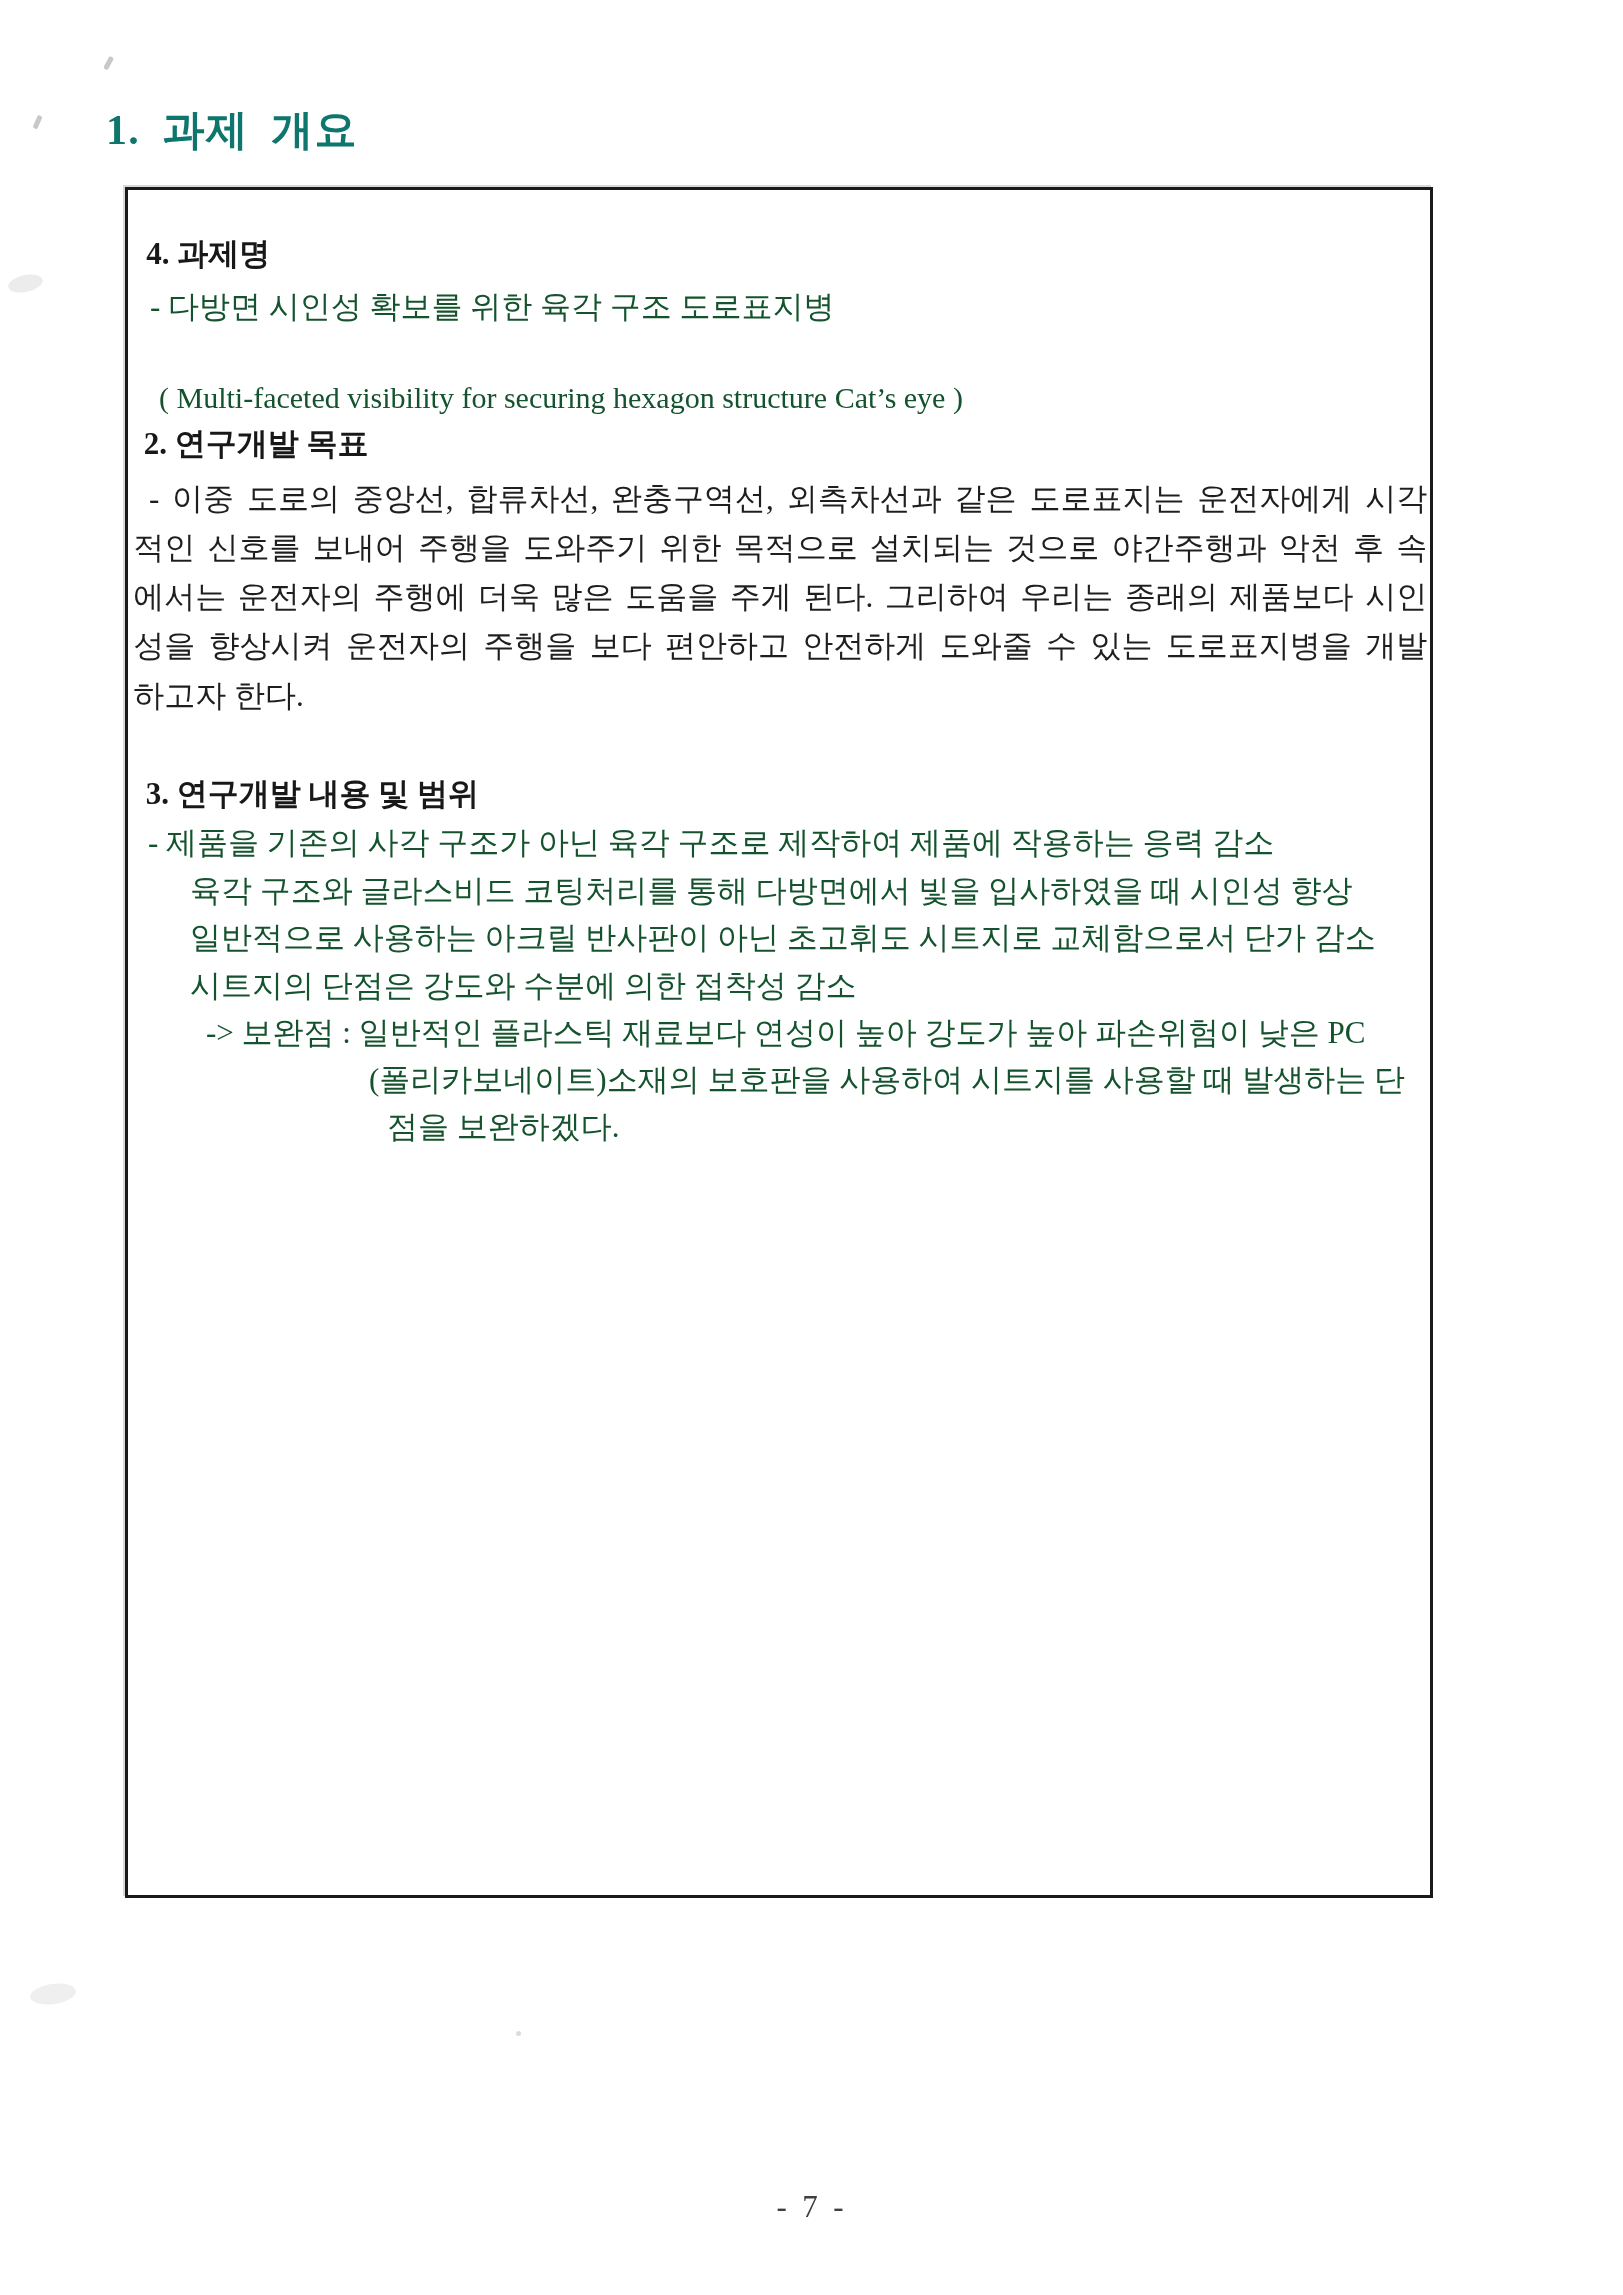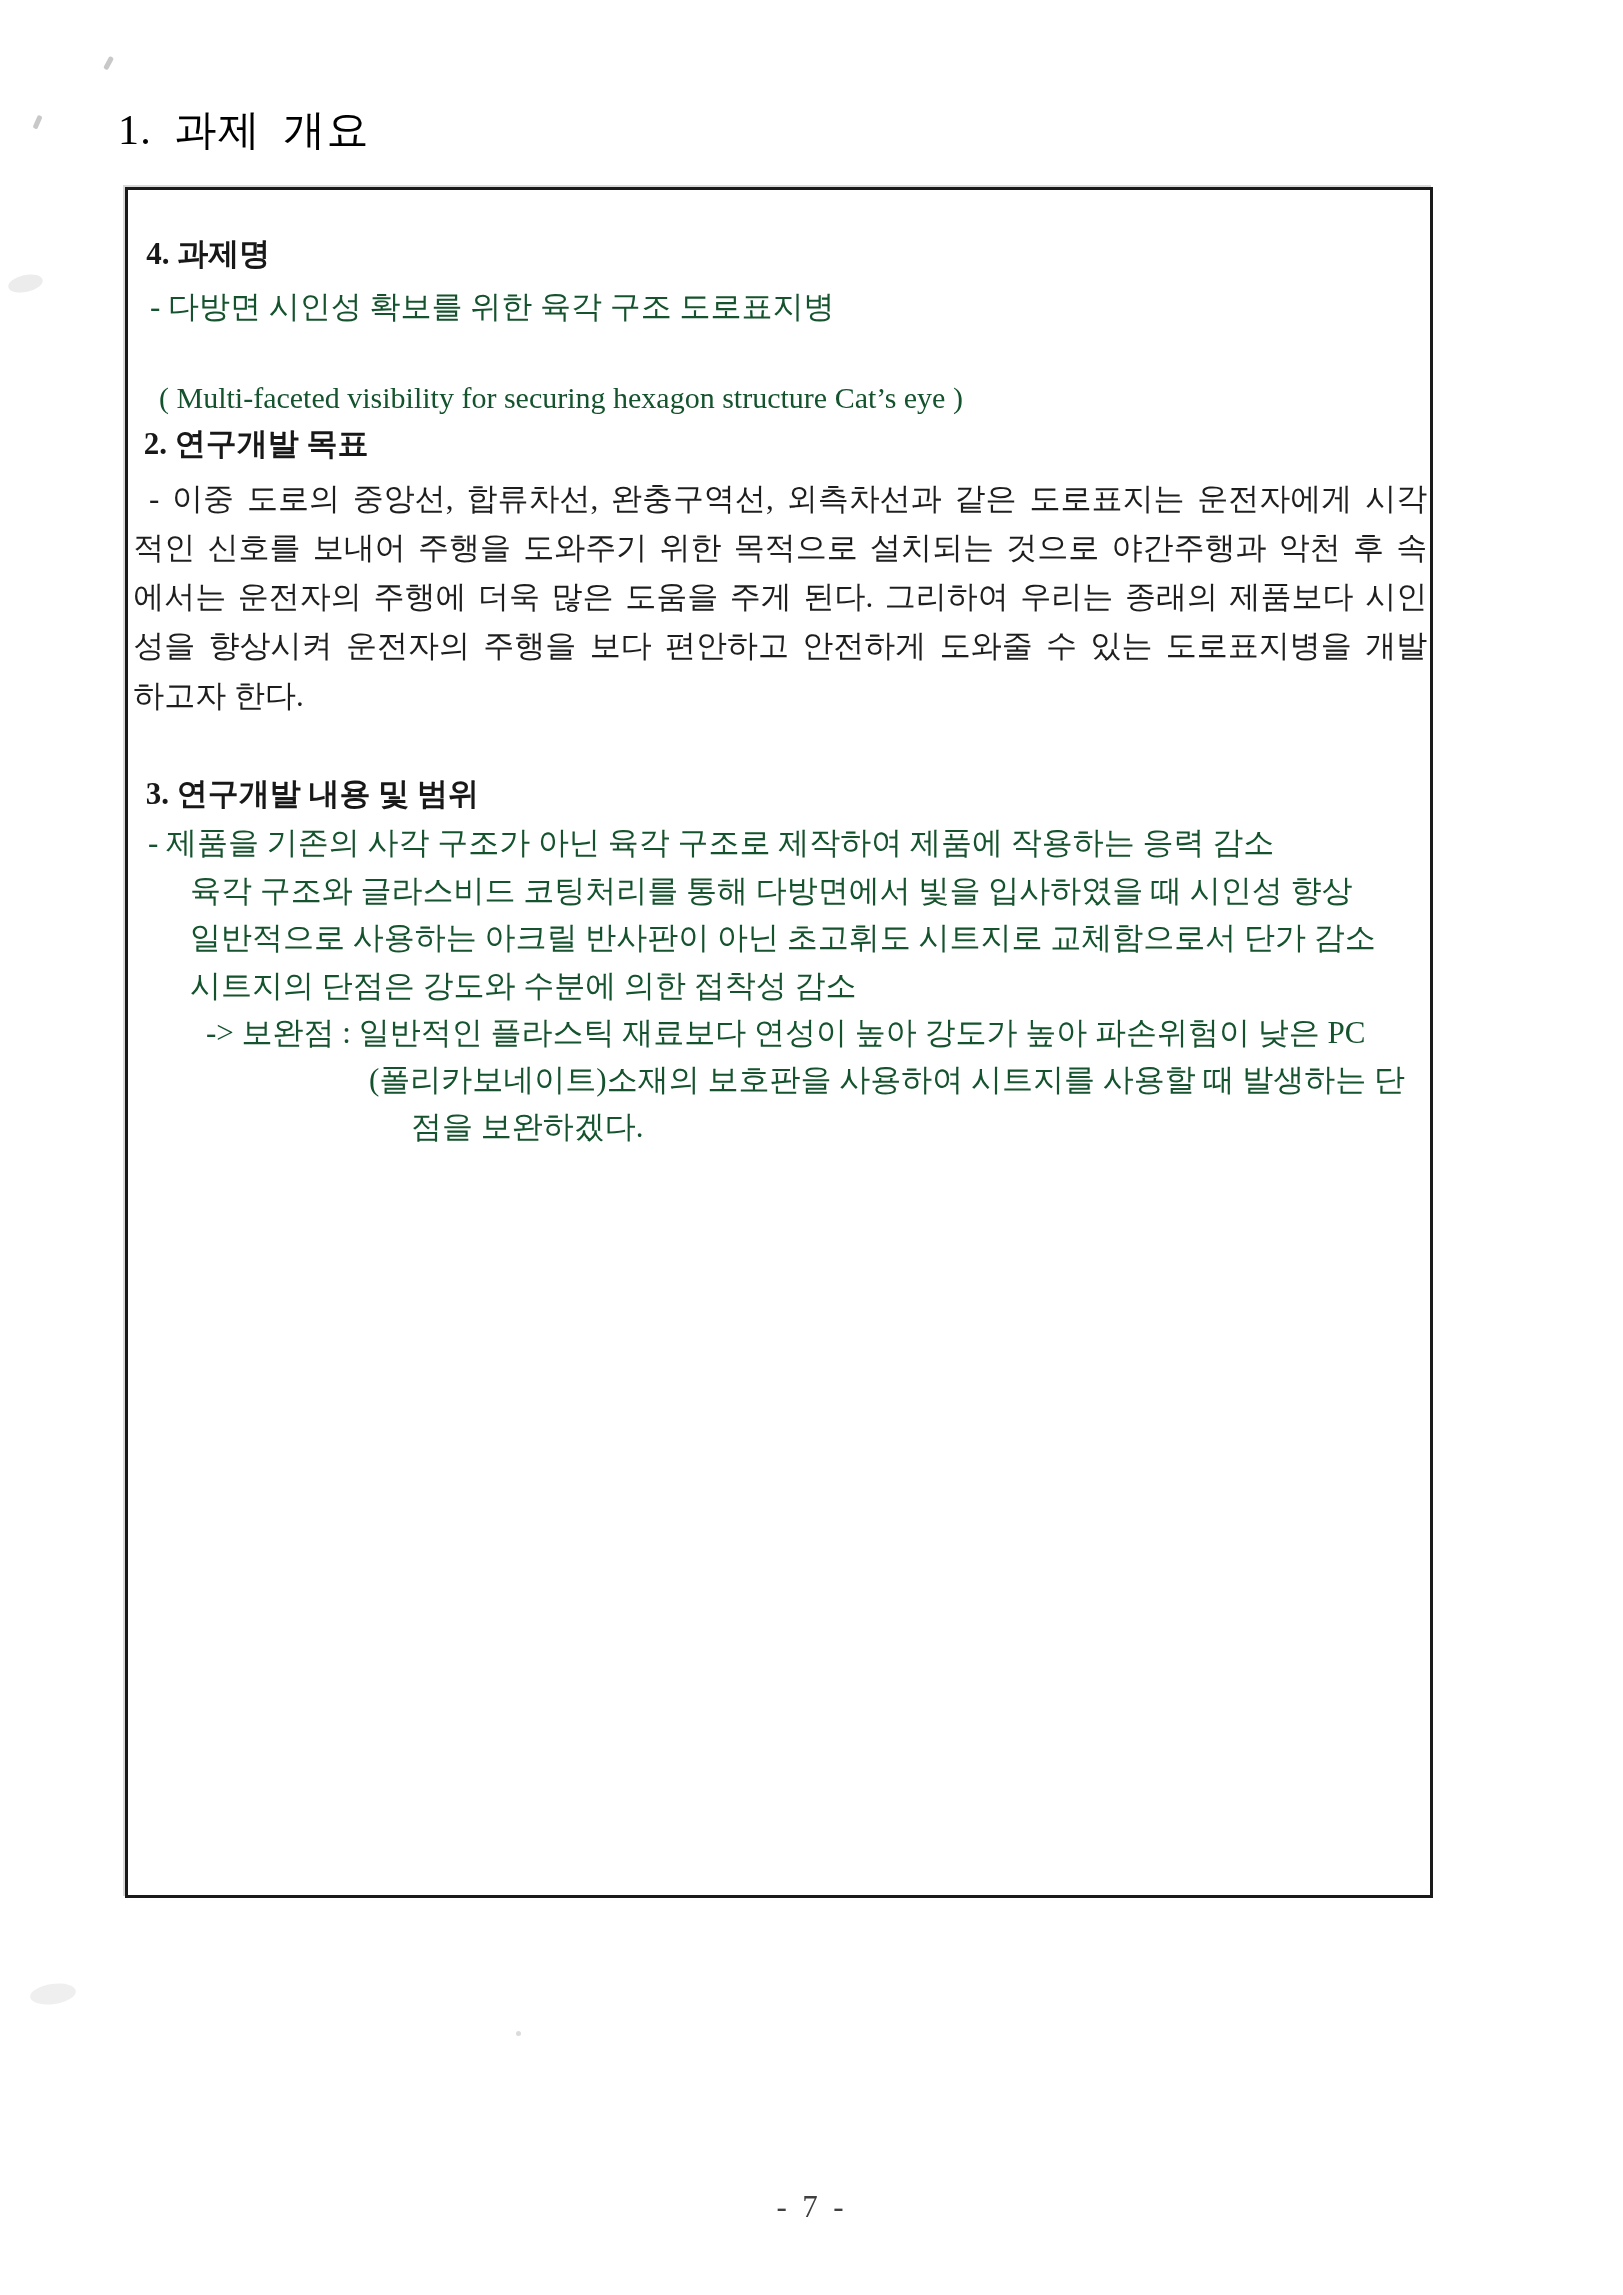--- a/index.html
+++ b/index.html
@@ -13,27 +13,27 @@
     height: 2295px;
     background: #ffffff;
     font-family: "Liberation Serif", "DejaVu Serif", serif;
     color: #1b1b1b;
     overflow: hidden;
   }
 
   
   .doc-title {
     position: absolute;
-    left: 118px;
+    left: 106px;
     top: 102px;
     font-size: 42px;
-    font-weight: normal;
+    font-weight: bold;
     letter-spacing: 1.3px;
     word-spacing: 10.5px;
-    color: #000000;
+    color: #0f766e;
   }
 
   
   .content-box {
     position: absolute;
     left: 125px;
     top: 187px;
     width: 1308px;
     height: 1711px;
     border: 3.3px solid #1a1a1a;
@@ -82,21 +82,21 @@
   .s2-l5 { top: 485px; }
 
   
   .s3-heading { left: 17.7px; top: 583px; }
   .s3-l1 { left: 20px;  top: 632px; }
   .s3-l2 { left: 62px;  top: 680px; }
   .s3-l3 { left: 62px;  top: 727px; }
   .s3-l4 { left: 62px;  top: 775px; }
   .s3-l5 { left: 78px; top: 822px; }
   .s3-l6 { left: 241px; top: 869px; }
-  .s3-l7 { left: 259px; top: 916px; margin-left: 24px; }
+  .s3-l7 { left: 259px; top: 916px; }
 
   
   .page-number {
     position: absolute;
     left: 0;
     top: 2189px;
     width: 100%;
     text-align: center;
     font-size: 31px;
     color: #3f3f3f;

